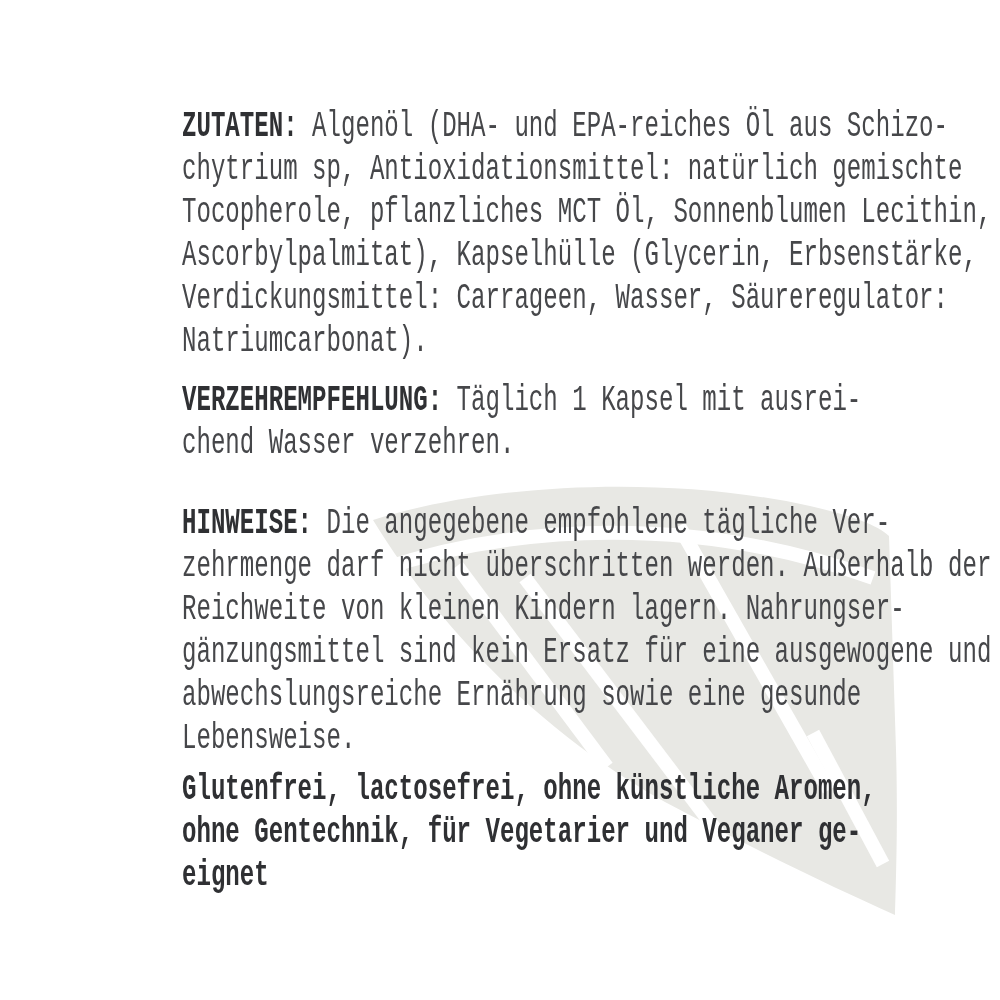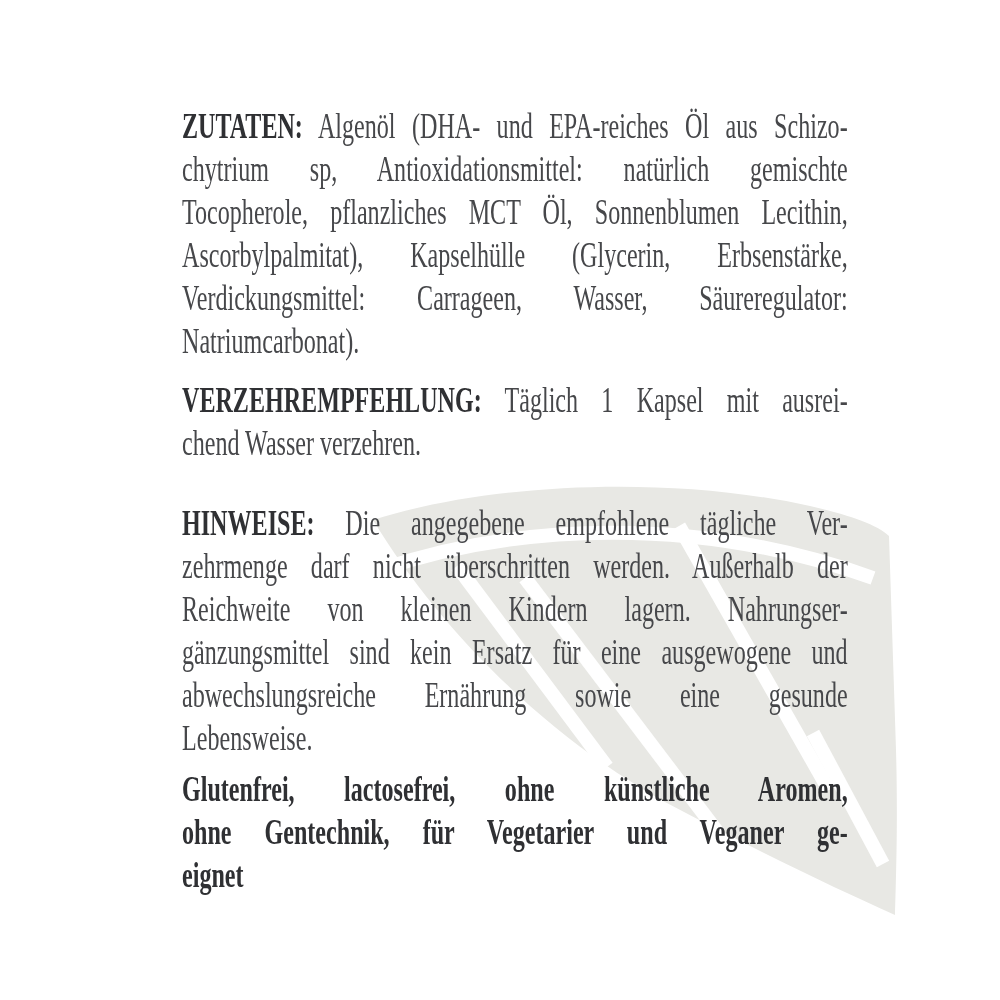--- a/index.html
+++ b/index.html
@@ -2,21 +2,21 @@
 <html lang="de"><head>
 <meta charset="utf-8">
 <style>
   html, body { margin: 0; padding: 0; background: #ffffff; }
   .canvas {
     position: relative;
     width: 1000px;
     height: 1000px;
     background: #ffffff;
     overflow: hidden;
-    font-family: Liberation Serif, serif;
+    font-family: Liberation Mono, monospace;
   }
   .watermark {
     position: absolute;
     left: 365px;
     top: 480px;
     width: 545px;
     height: 445px;
     z-index: 0;
   }
   .text-block {

